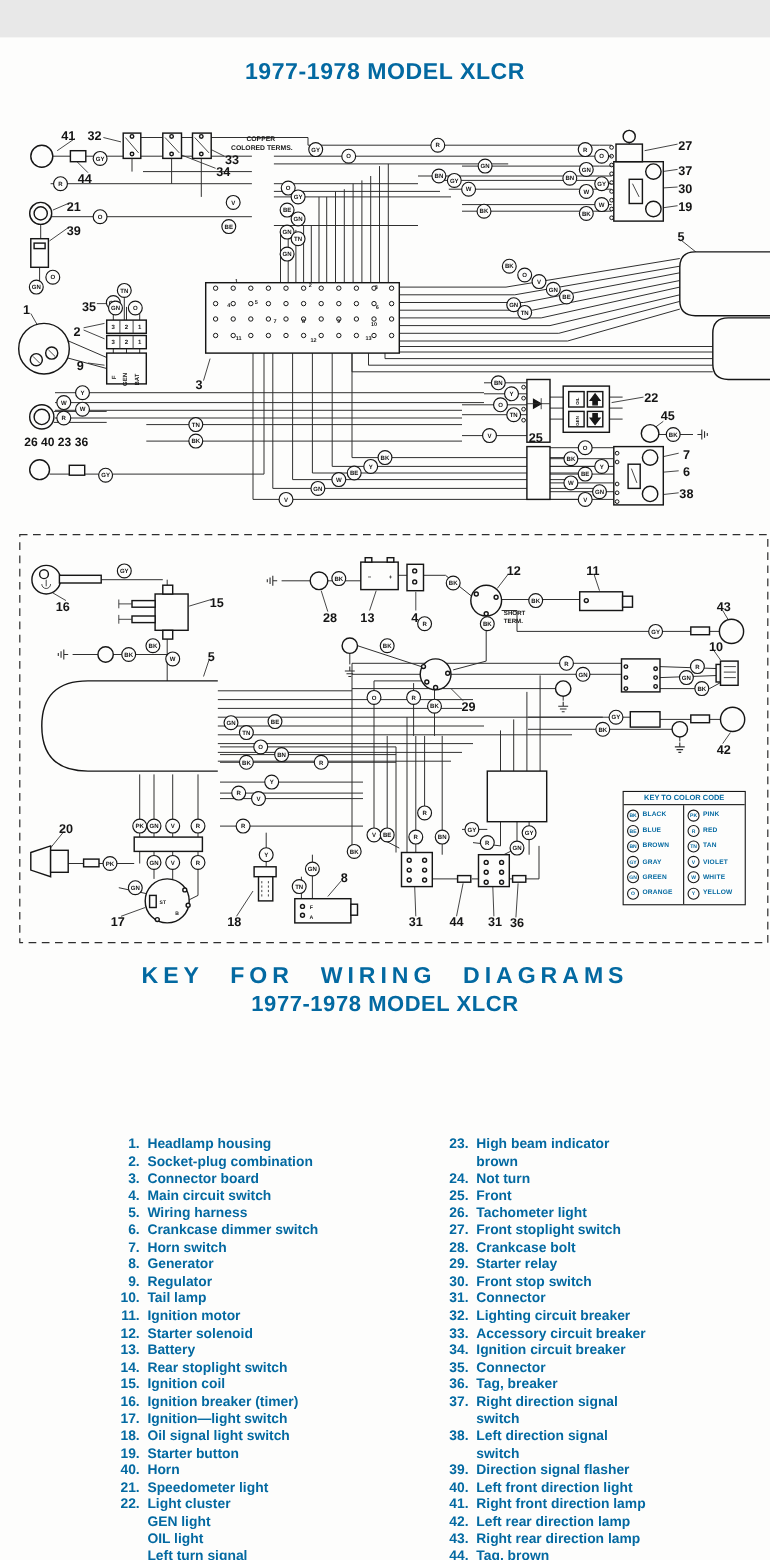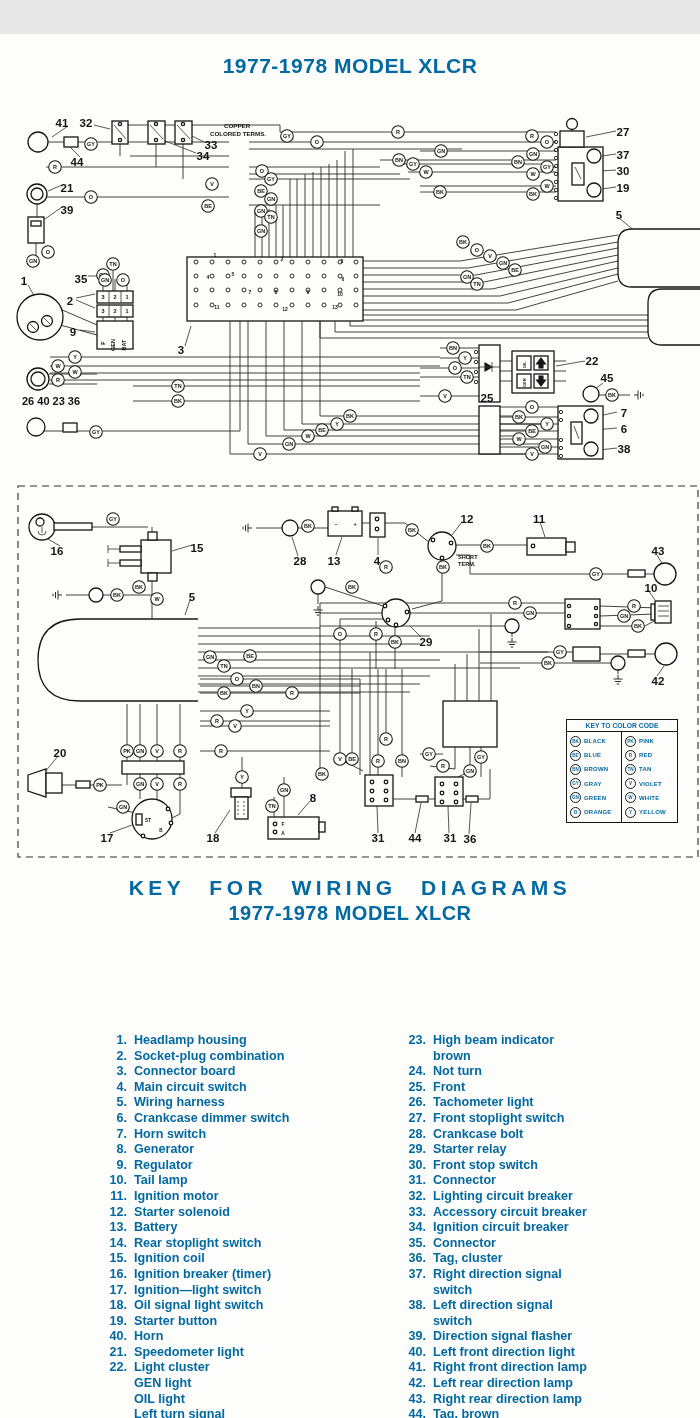--- a/index.html
+++ b/index.html
@@ -1205,21 +1205,21 @@
         <div class="krow">
           <span class="knum">34.</span>
           <span class="ktxt">Ignition circuit breaker</span>
         </div>
         <div class="krow">
           <span class="knum">35.</span>
           <span class="ktxt">Connector</span>
         </div>
         <div class="krow">
           <span class="knum">36.</span>
-          <span class="ktxt">Tag, cluster</span>
+          <span class="ktxt">Tag, breaker</span>
         </div>
         <div class="krow">
           <span class="knum">37.</span>
           <span class="ktxt">Right direction signal</span>
         </div>
         <div class="krow">
           <span class="knum"></span>
           <span class="ktxt">switch</span>
         </div>
         <div class="krow">

